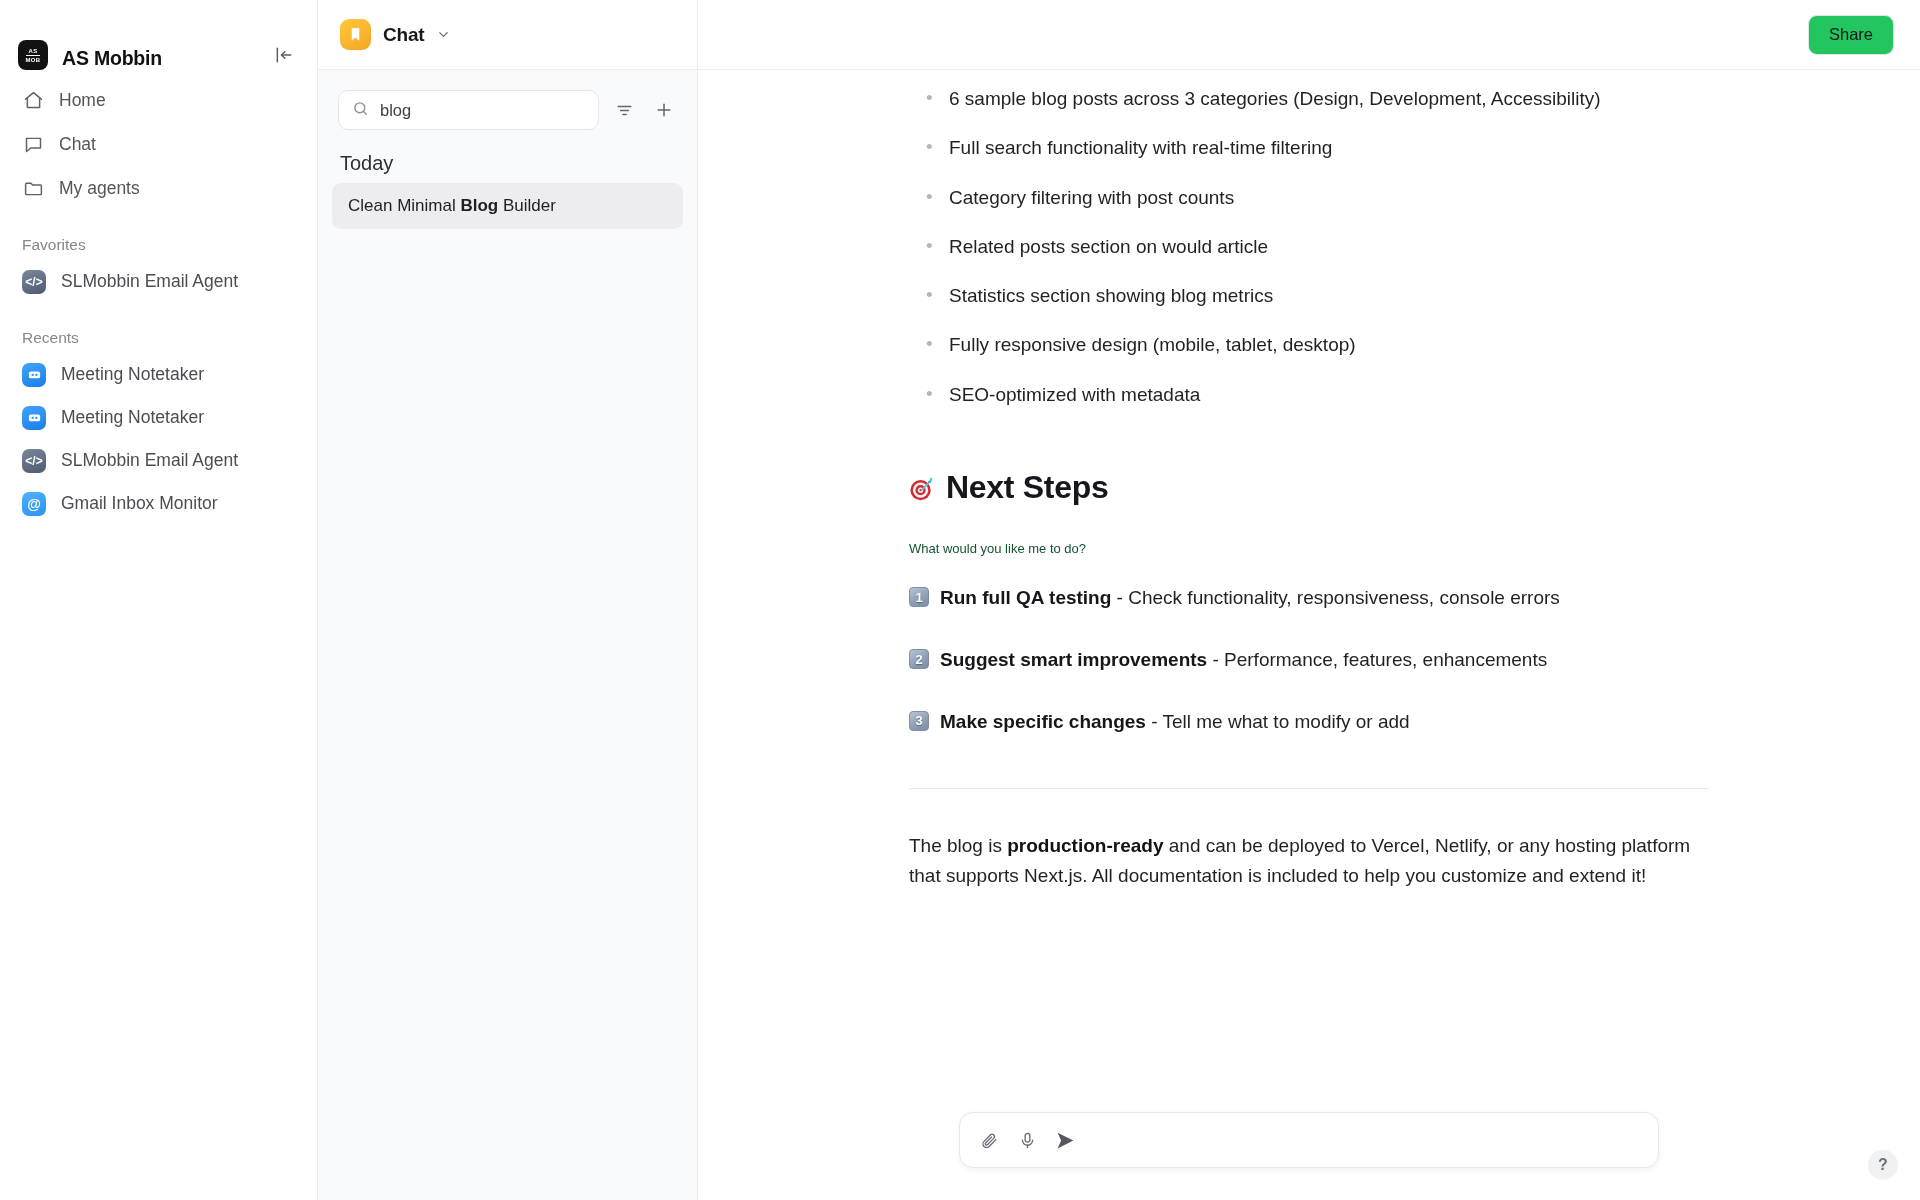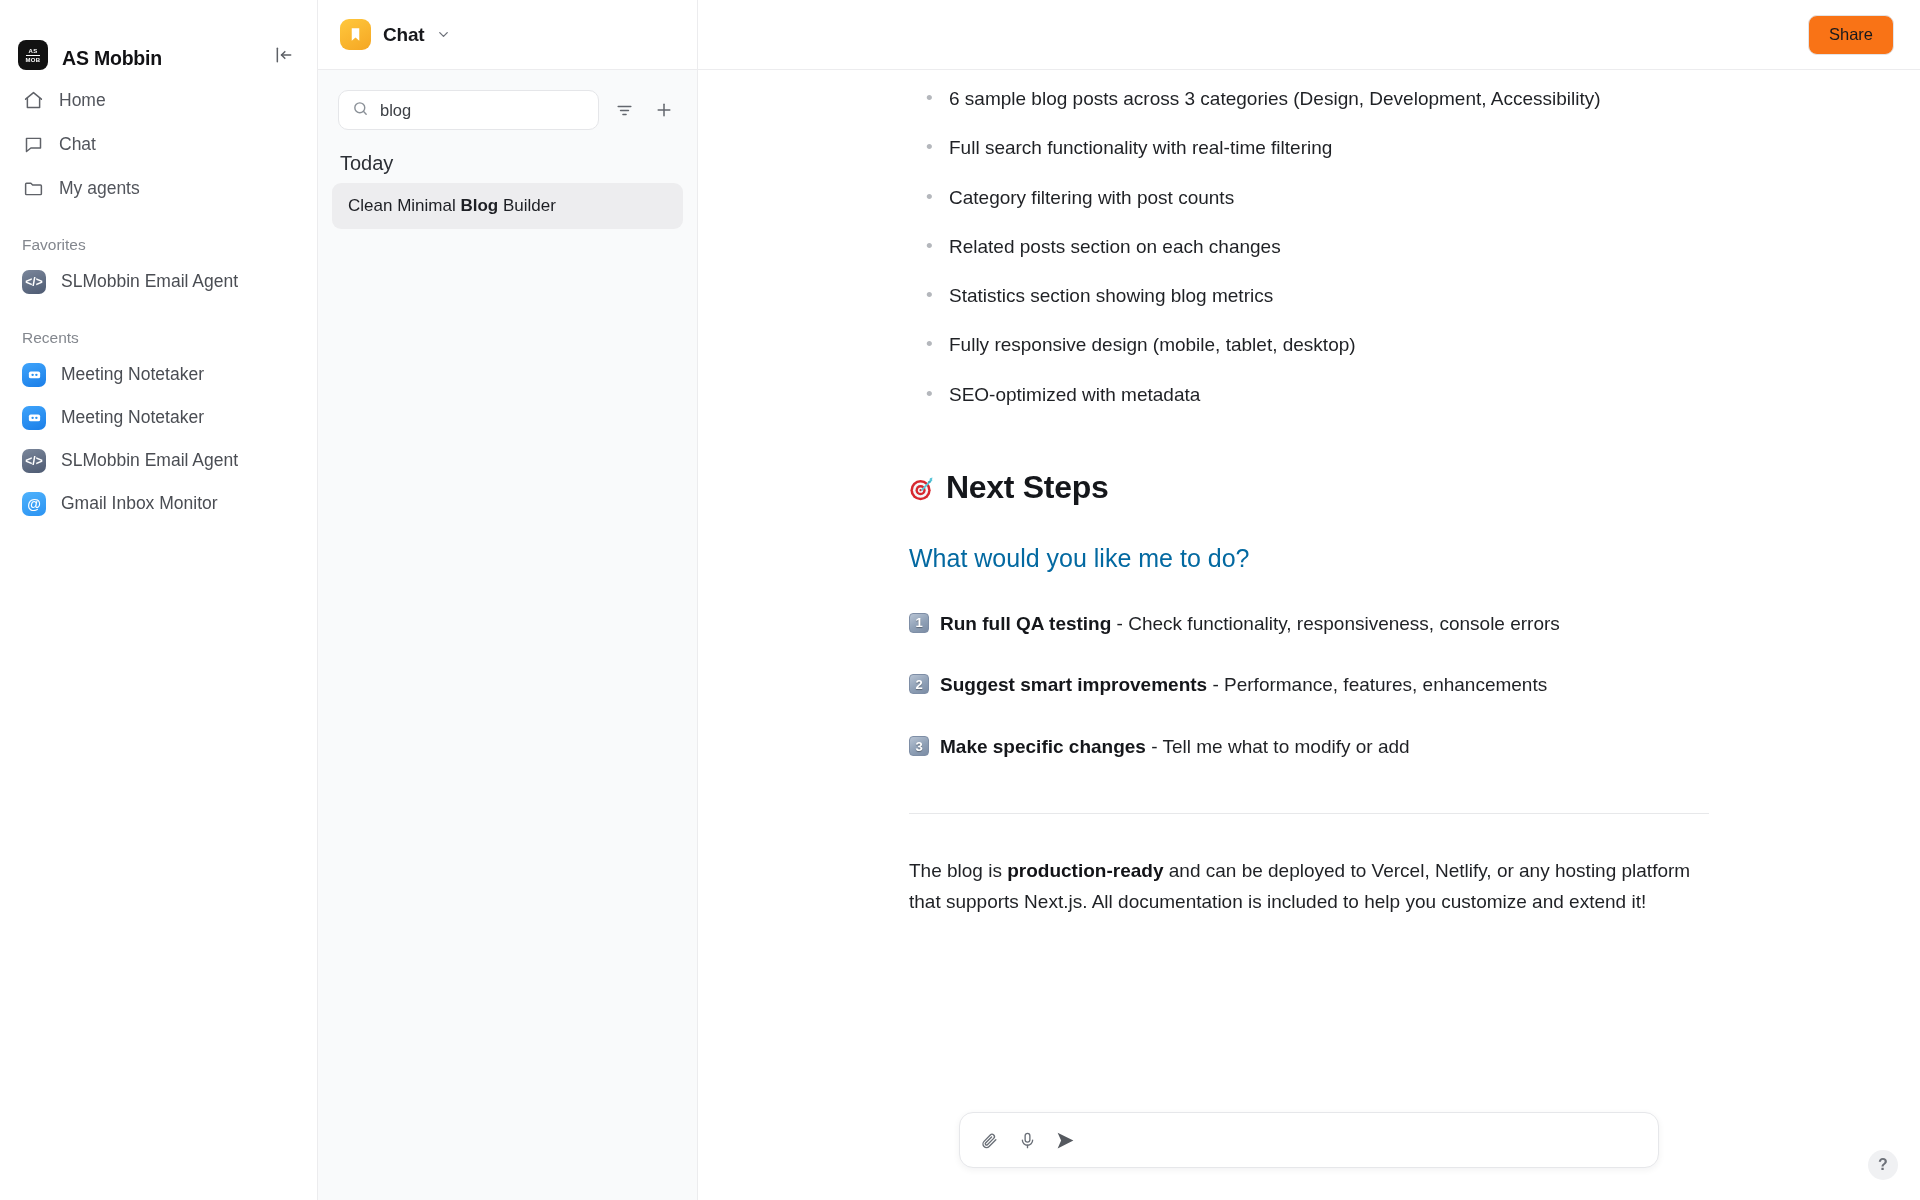--- a/index.html
+++ b/index.html
@@ -111,21 +111,21 @@
 
   
   .main { flex: 1 1 auto; height: 1200px; display: flex; flex-direction: column; background: #fff; position: relative; }
   .main-head {
     height: 70px; display: flex; align-items: center; justify-content: flex-end;
     padding: 0 26px; border-bottom: 1px solid #ececee; background: #fff;
     flex: 0 0 70px;
   }
   .share-btn {
     height: 40px; padding: 0 20px; border: 1px solid #e3e4e7;
-    border-radius: 9px; background: #f97316; color: #18191d;
+    border-radius: 9px; background: #22c55e; color: #18191d;
     font-size: 16.5px; font-family: "Liberation Sans", sans-serif;
     cursor: pointer; display: flex; align-items: center;
   }
   .scrollwrap { flex: 1 1 auto; overflow: hidden; position: relative; }
   .msg {
     width: 800px; margin: 0 auto; padding-top: 14px;
     color: #1f2125; font-size: 19px; line-height: 1.62;
   }
   .bullets { list-style: none; }
   .bullets li {
@@ -135,21 +135,21 @@
   .bullets li::before {
     content: "•"; position: absolute; left: 17px; top: -1px;
     color: #b4b7bc; font-size: 19px;
   }
   .h-next {
     display: flex; align-items: center; gap: 11px;
     font-size: 32px; font-weight: 700; color: #15171b;
     margin-top: 52px; margin-bottom: 24px; letter-spacing: -.3px;
   }
   .emoji-dart { width: 26px; height: 26px; flex: 0 0 26px; display: block; }
-  .q-line { font-size: 25px; color: #0369a1; margin-bottom: 30px; }
+  .q-line { font-size: 13px; color: #14532d; margin-bottom: 24px; }
   .step {
     display: flex; align-items: flex-start; gap: 11px;
     font-size: 19px; color: #1f2125; margin-bottom: 31px;
   }
   .keycap {
     width: 20px; height: 20px; flex: 0 0 20px; margin-top: 4px;
     border-radius: 4px;
     background: linear-gradient(150deg,#b8c4d4 0%,#8fa0b6 55%,#7b8ca4 100%);
     border: 1px solid #7e8ea6;
     color: #ffffff; font-size: 13px; font-weight: 700;
@@ -318,21 +318,21 @@
     <div class="main-head">
       <button class="share-btn">Share</button>
     </div>
 
     <div class="scrollwrap">
       <div class="msg">
         <ul class="bullets">
           <li>6 sample blog posts across 3 categories (Design, Development, Accessibility)</li>
           <li>Full search functionality with real-time filtering</li>
           <li>Category filtering with post counts</li>
-          <li>Related posts section on each changes</li>
+          <li>Related posts section on would article</li>
           <li>Statistics section showing blog metrics</li>
           <li>Fully responsive design (mobile, tablet, desktop)</li>
           <li>SEO-optimized with metadata</li>
         </ul>
 
         <div class="h-next">
           <svg class="emoji-dart" viewBox="0 0 36 36">
             <circle cx="16" cy="21" r="14" fill="#d7282f"></circle>
             <circle cx="16" cy="21" r="10.5" fill="#f4f7f9"></circle>
             <circle cx="16" cy="21" r="7" fill="#d7282f"></circle>

